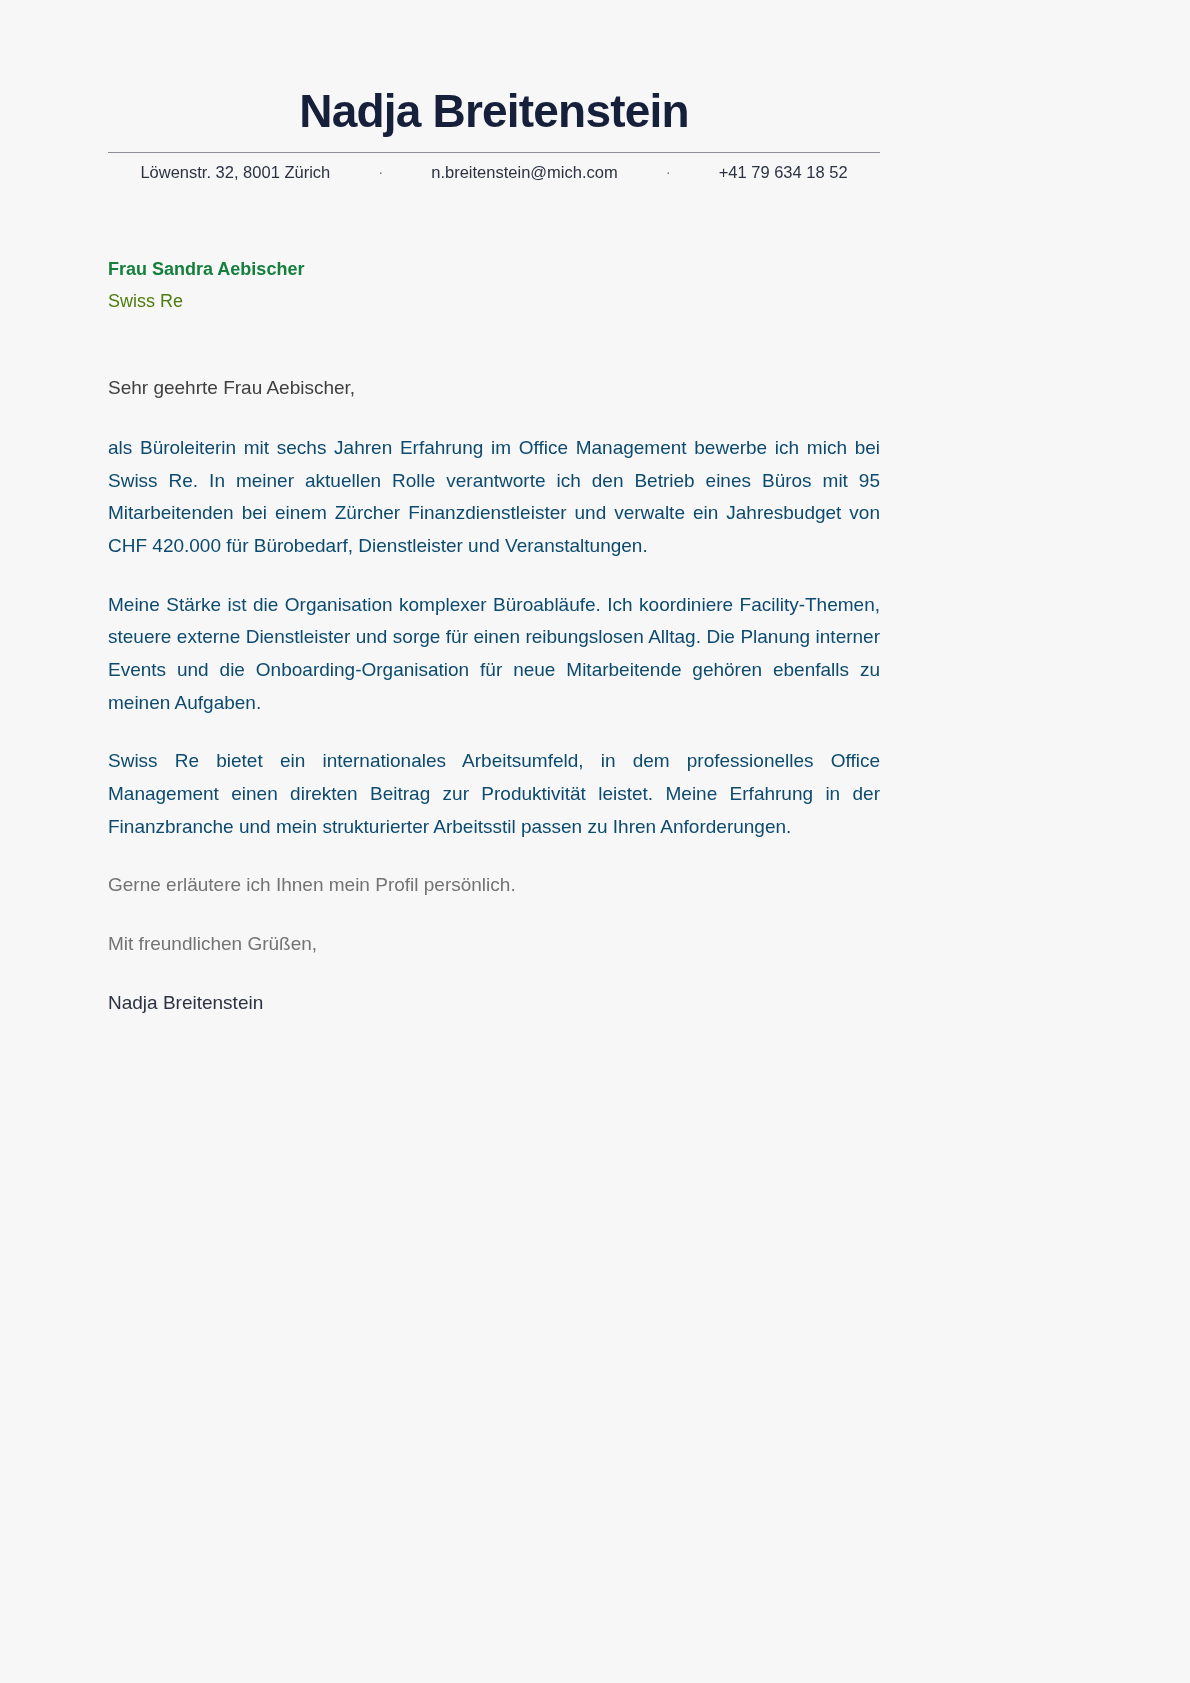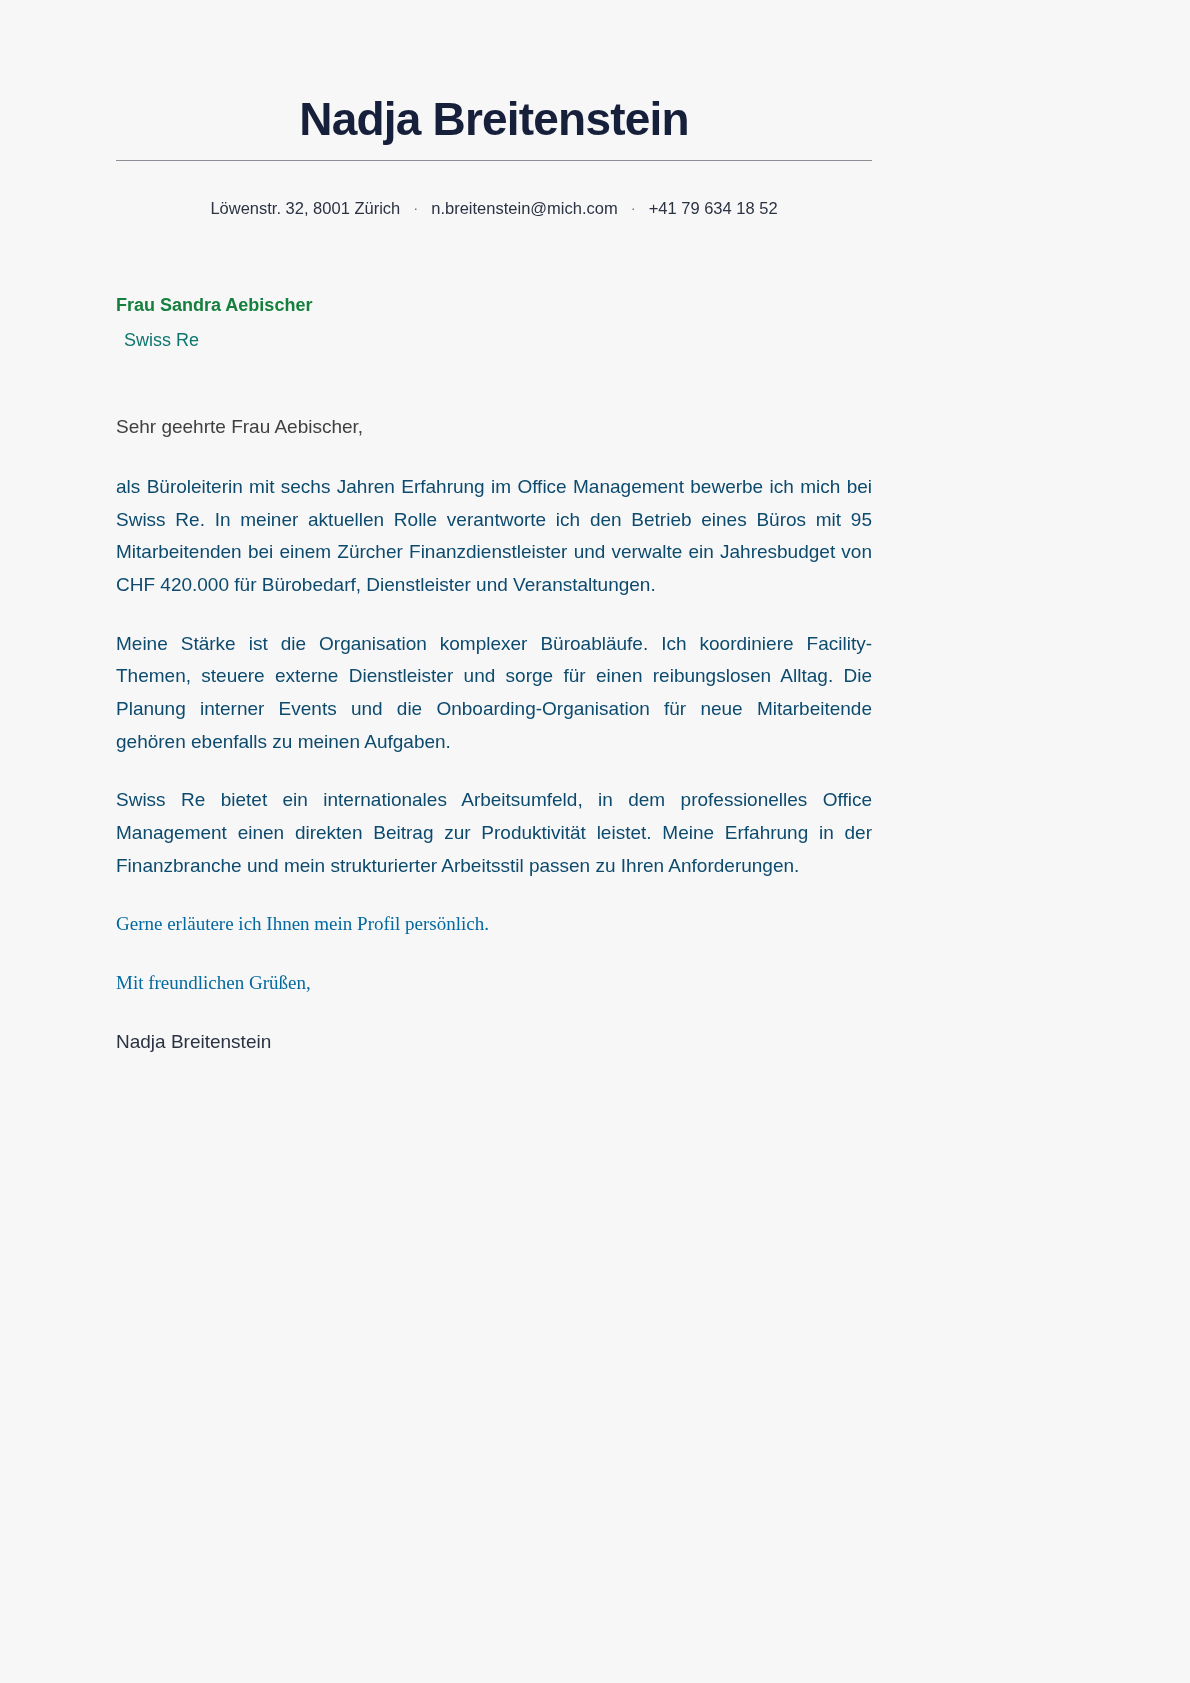--- a/index.html
+++ b/index.html
@@ -14,21 +14,21 @@
     font-family: "Liberation Sans", sans-serif;
     color: #1e2532;
     -webkit-font-smoothing: antialiased;
   }
 
   .page {
     width: 988px;
     min-height: 1683px;
     box-sizing: border-box;
     background: #f7f7f7;
-    padding: 16px;
+    padding: 8px;
     position: relative;
   }
 
   
   .letter-header {
     padding: 78px 100px 0 100px;
     text-align: center;
   }
 
   .candidate-name {
@@ -49,28 +49,29 @@
   }
 
   .header-rule {
     border: none;
     border-top: 1.6px solid #8d8f96;
     margin: 0 0 0 0;
     width: 100%;
   }
 
   .contact-line {
-    margin-top: 36px;
+    margin-top: 8px;
     font-size: 16.5px;
     color: #2b3242;
     line-height: 1.4;
     display: flex;
     justify-content: center;
     align-items: flex-start;
     flex-wrap: wrap;
+    gap: 35px;
   }
   .contact-item { white-space: nowrap; }
   .contact-sep {
     color: #6d707a;
     padding: 0 13px;
     font-size: 15px;
   }
 
   
   .letter-body {
@@ -91,23 +92,23 @@
   .recipient-name {
     font-size: 18px;
     font-weight: 700;
     color: #15803d;
     line-height: 1.5;
     margin: 0 0 5px 0;
   }
   .recipient-company {
     font-size: 18px;
     font-weight: 400;
-    color: #0f766e;
+    color: #4d7c0f;
     line-height: 1.5;
-    margin: 8px;
+    margin: 0;
   }
 
   .salutation {
     font-size: 19px;
     color: #404040;
     line-height: 1.55;
     margin: 0 0 30px 0;
   }
 
   .letter-paragraph {
@@ -120,24 +121,23 @@
   }
 
   .letter-paragraph.short,
   .closing-line,
   .signature-name {
     text-align: left;
   }
 
   .closing-line {
     font-size: 19px;
-    color: #0369a1;
+    color: #737373;
     line-height: 1.72;
     margin: 12px 0 26px 0;
-    font-family: Liberation Serif, serif;
   }
 
   .signature-name {
     font-size: 19px;
     color: #2b3242;
     line-height: 1.72;
     margin: 0;
   }
 </style>
 </head>

